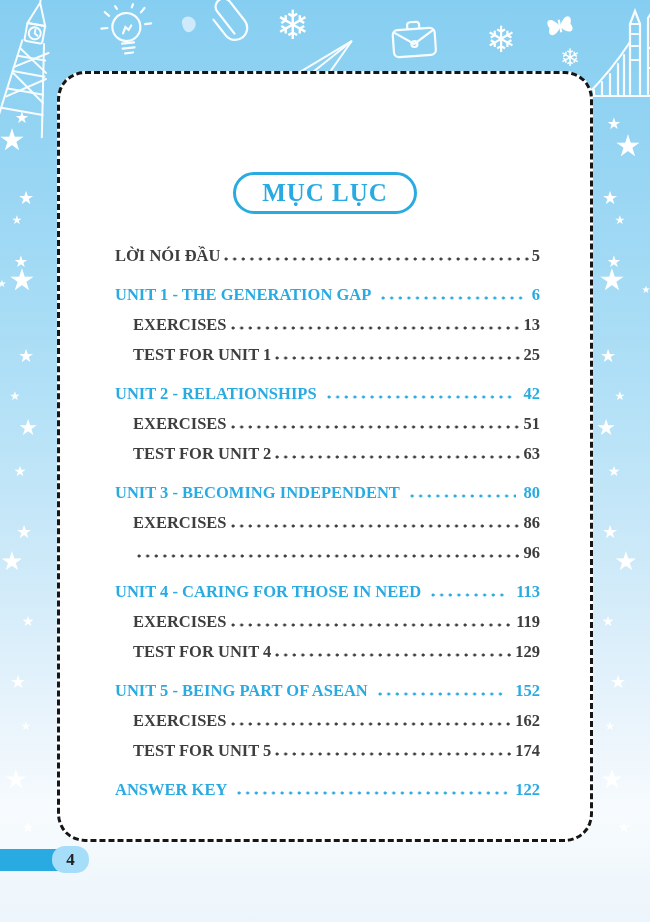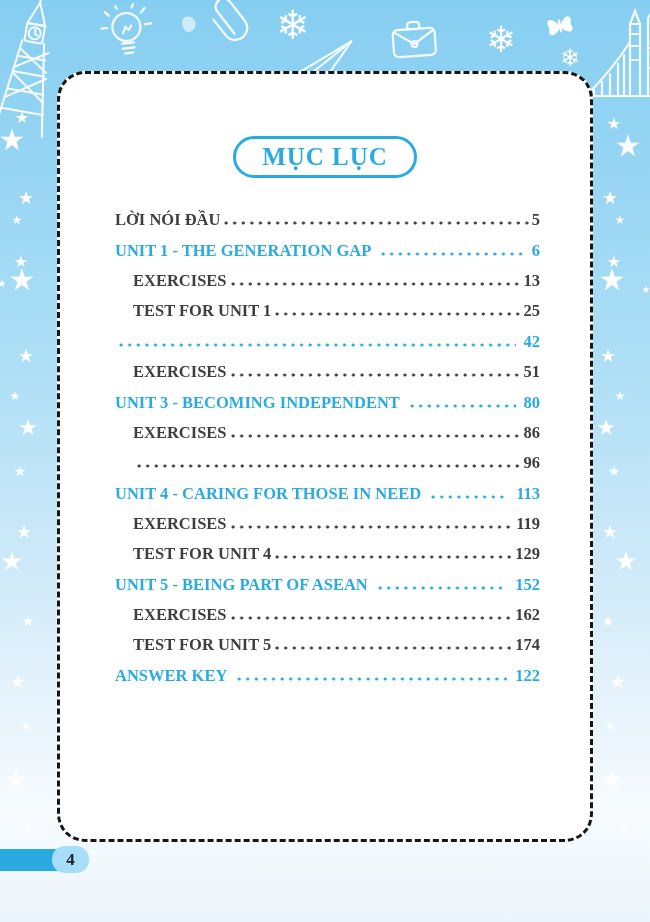--- a/index.html
+++ b/index.html
@@ -11,35 +11,35 @@
   
   .deco{position:absolute; color:#fff; pointer-events:none;}
   .deco svg{display:block;}
   .star{position:absolute; color:#fff; line-height:1; transform:translate(-50%,-50%);}
   .snow{position:absolute; color:#fff; line-height:1;}
   
   .card{
     position:absolute; left:57px; top:71px; width:536px; height:771px;
     background:#fff; border:3px dashed #161616; border-radius:28px; box-sizing:border-box;
   }
-  .title-wrap{text-align:center; margin-top:62px;}
+  .title-wrap{text-align:center; margin-top:98px;}
   .title-pill{
     display:inline-block; padding:4px 26px; border:3px solid var(--accent);
     border-radius:26px; color:var(--accent); font-size:25px; font-weight:bold; letter-spacing:1px;
   }
   .toc{margin:32px 50px 0 55px;}
   .row{display:flex; height:19px; line-height:19px; margin-bottom:11px; font-weight:bold; font-size:16.5px; color:#3e3e3e;}
   .row .label{white-space:nowrap;}
   .row .dots{
     flex:1; min-width:10px; align-self:flex-end; height:6px; margin:0 2px 3px 4px;
     background-image:radial-gradient(circle at 2px 3px, currentColor 1.35px, transparent 1.75px);
     background-size:8.6px 6px; background-repeat:repeat-x;
   }
   .row .page{white-space:nowrap;}
-  .row.unit{color:var(--accent); margin-top:12px;gap:6px;}
+  .row.unit{color:var(--accent); margin-top:20px;gap:6px;}
   .row.sub{padding-left:18px;}
   
   .footer-bar{
     position:absolute; left:0; top:849px; width:88px; height:22px;
     background:var(--accent); border-radius:0 12px 12px 0;
   }
   .page-badge{
     position:absolute; left:52px; top:846px; width:37px; height:27px;
     background:#a6def9; border-radius:13px; text-align:center;
     font-weight:bold; font-size:17px; line-height:27px; color:#222;
@@ -186,27 +186,33 @@
           <span class="label">EXERCISES</span>
           <span class="dots"></span>
           <span class="page">13</span>
         </div>
         <div class="row sub">
           <span class="label">TEST FOR UNIT 1</span>
           <span class="dots"></span>
           <span class="page">25</span>
         </div>
         <div class="row unit">
+          <span class="label">UNIT 2 - RELATIONSHIPS</span>
           <span class="dots"></span>
           <span class="page">42</span>
         </div>
         <div class="row sub">
           <span class="label">EXERCISES</span>
           <span class="dots"></span>
           <span class="page">51</span>
+        </div>
+        <div class="row sub">
+          <span class="label">TEST FOR UNIT 2</span>
+          <span class="dots"></span>
+          <span class="page">63</span>
         </div>
         <div class="row unit">
           <span class="label">UNIT 3 - BECOMING INDEPENDENT</span>
           <span class="dots"></span>
           <span class="page">80</span>
         </div>
         <div class="row sub">
           <span class="label">EXERCISES</span>
           <span class="dots"></span>
           <span class="page">86</span>

